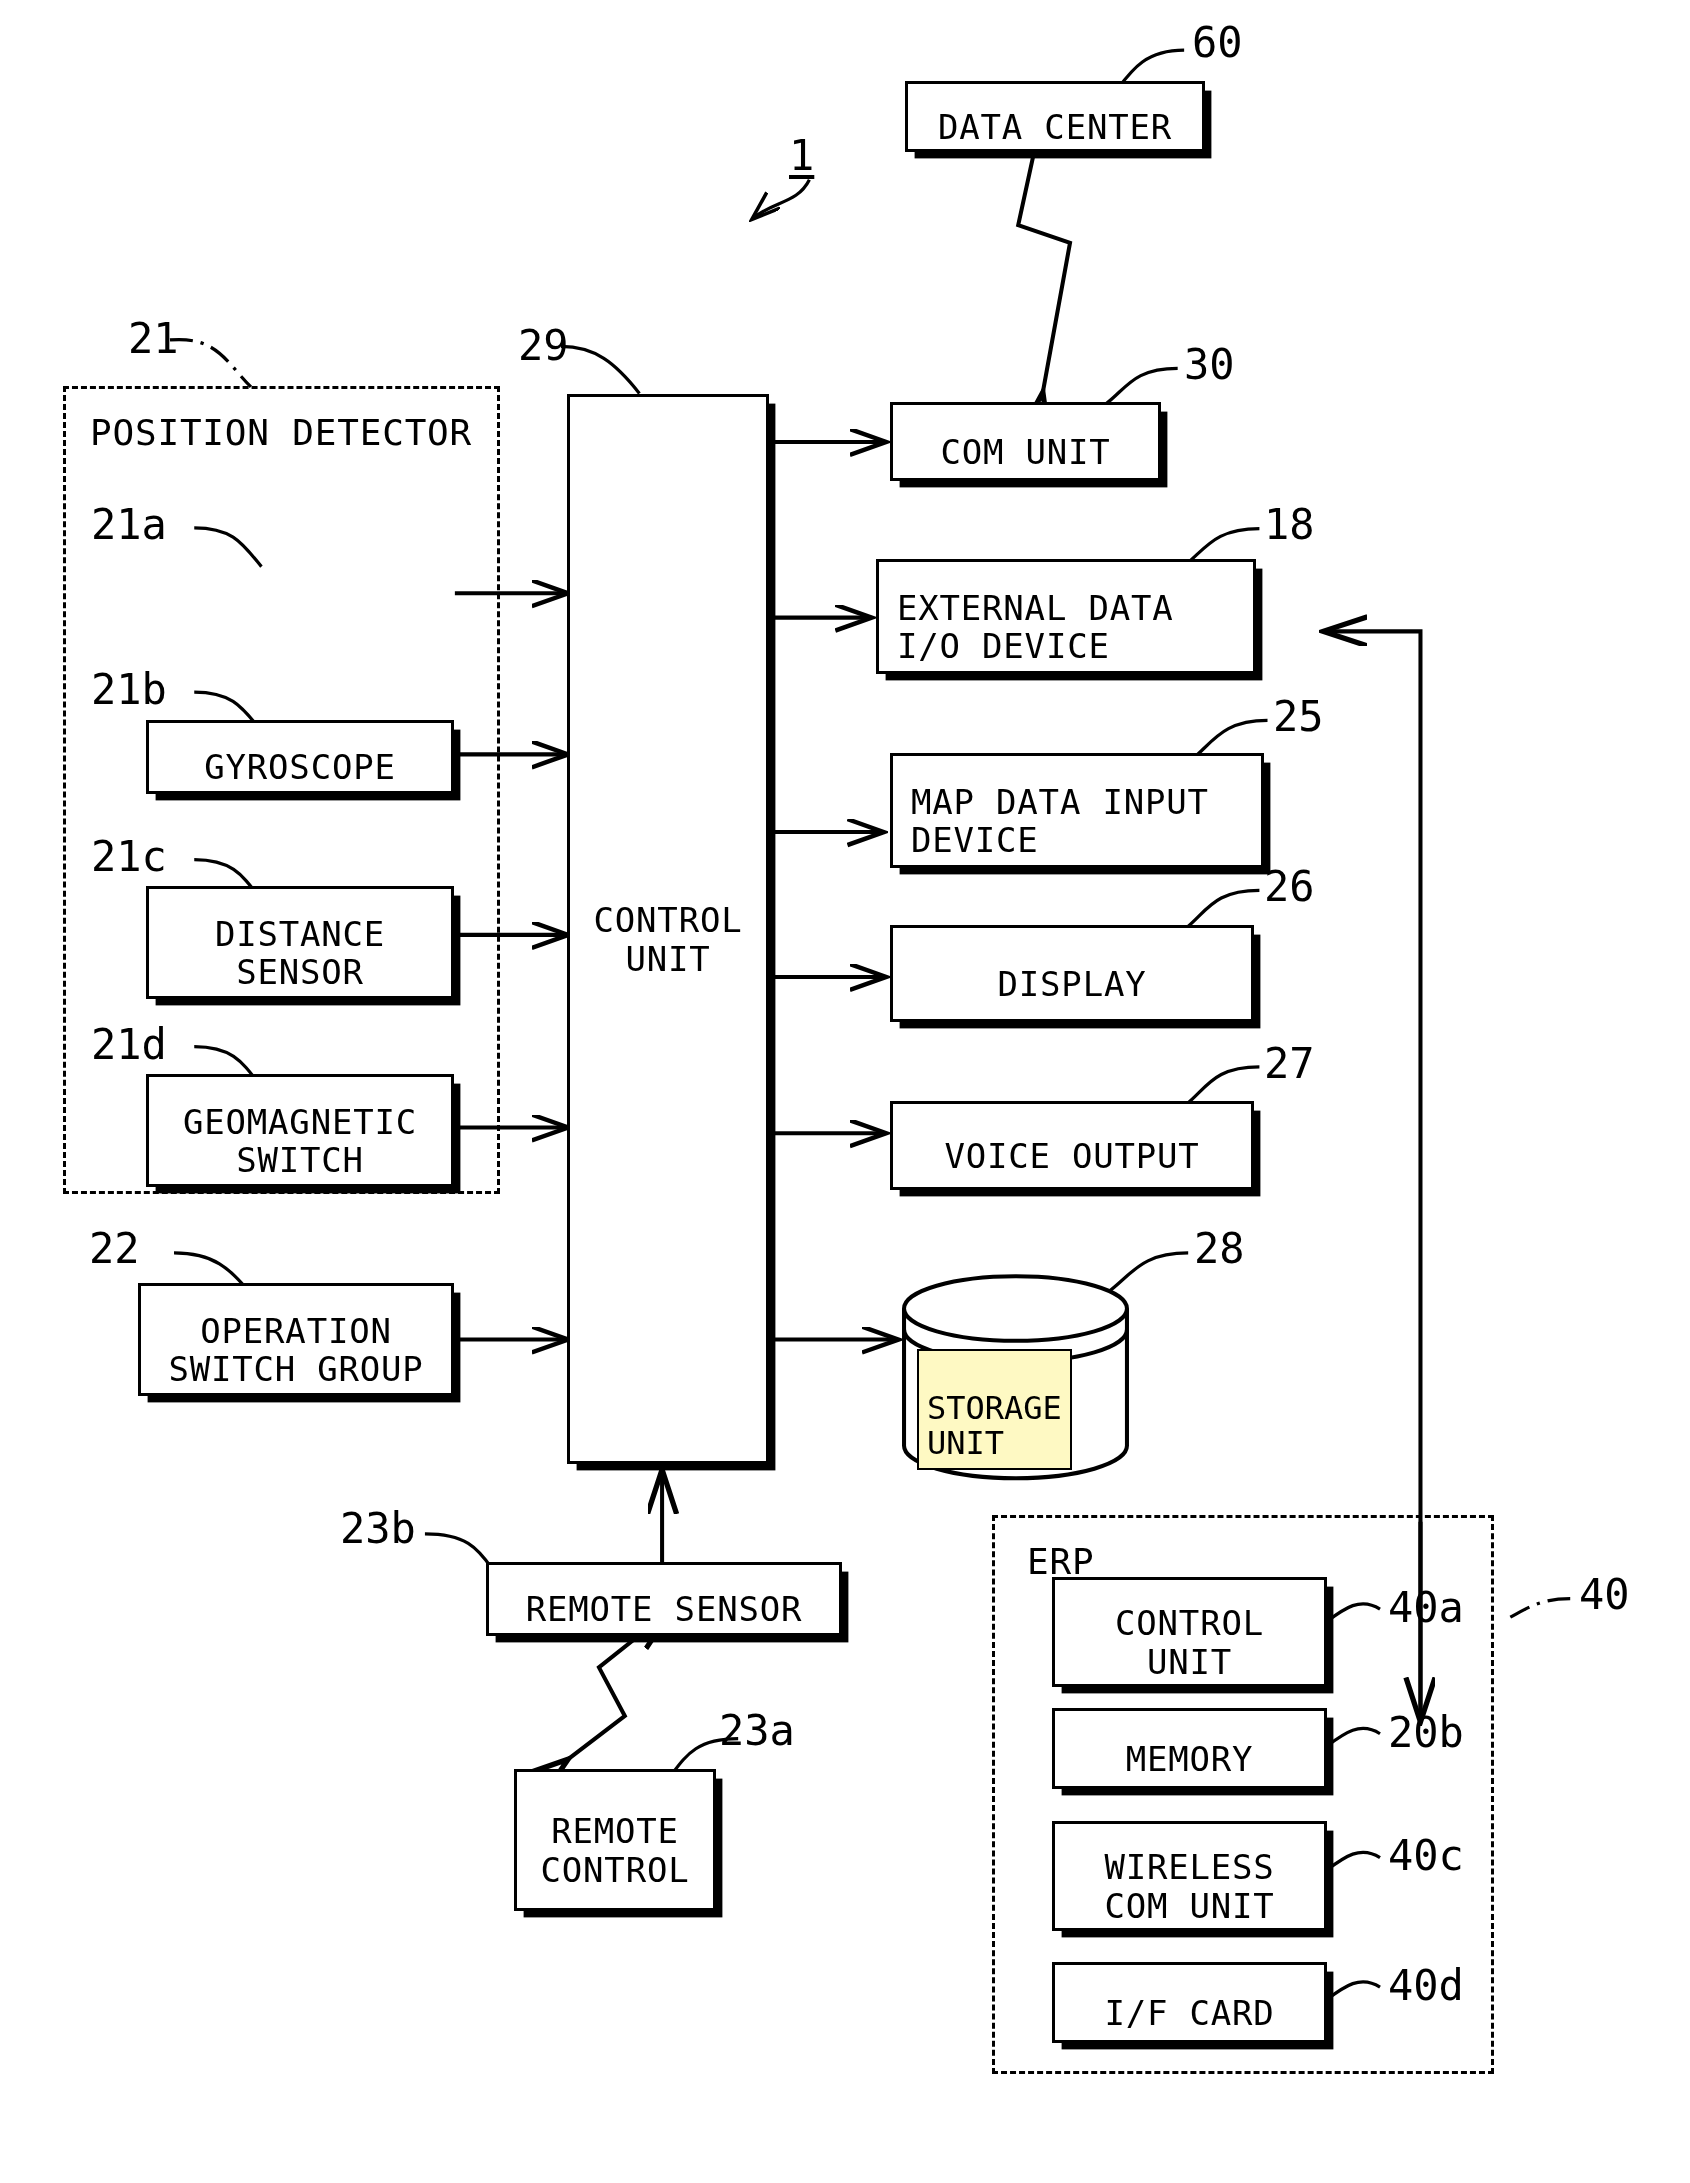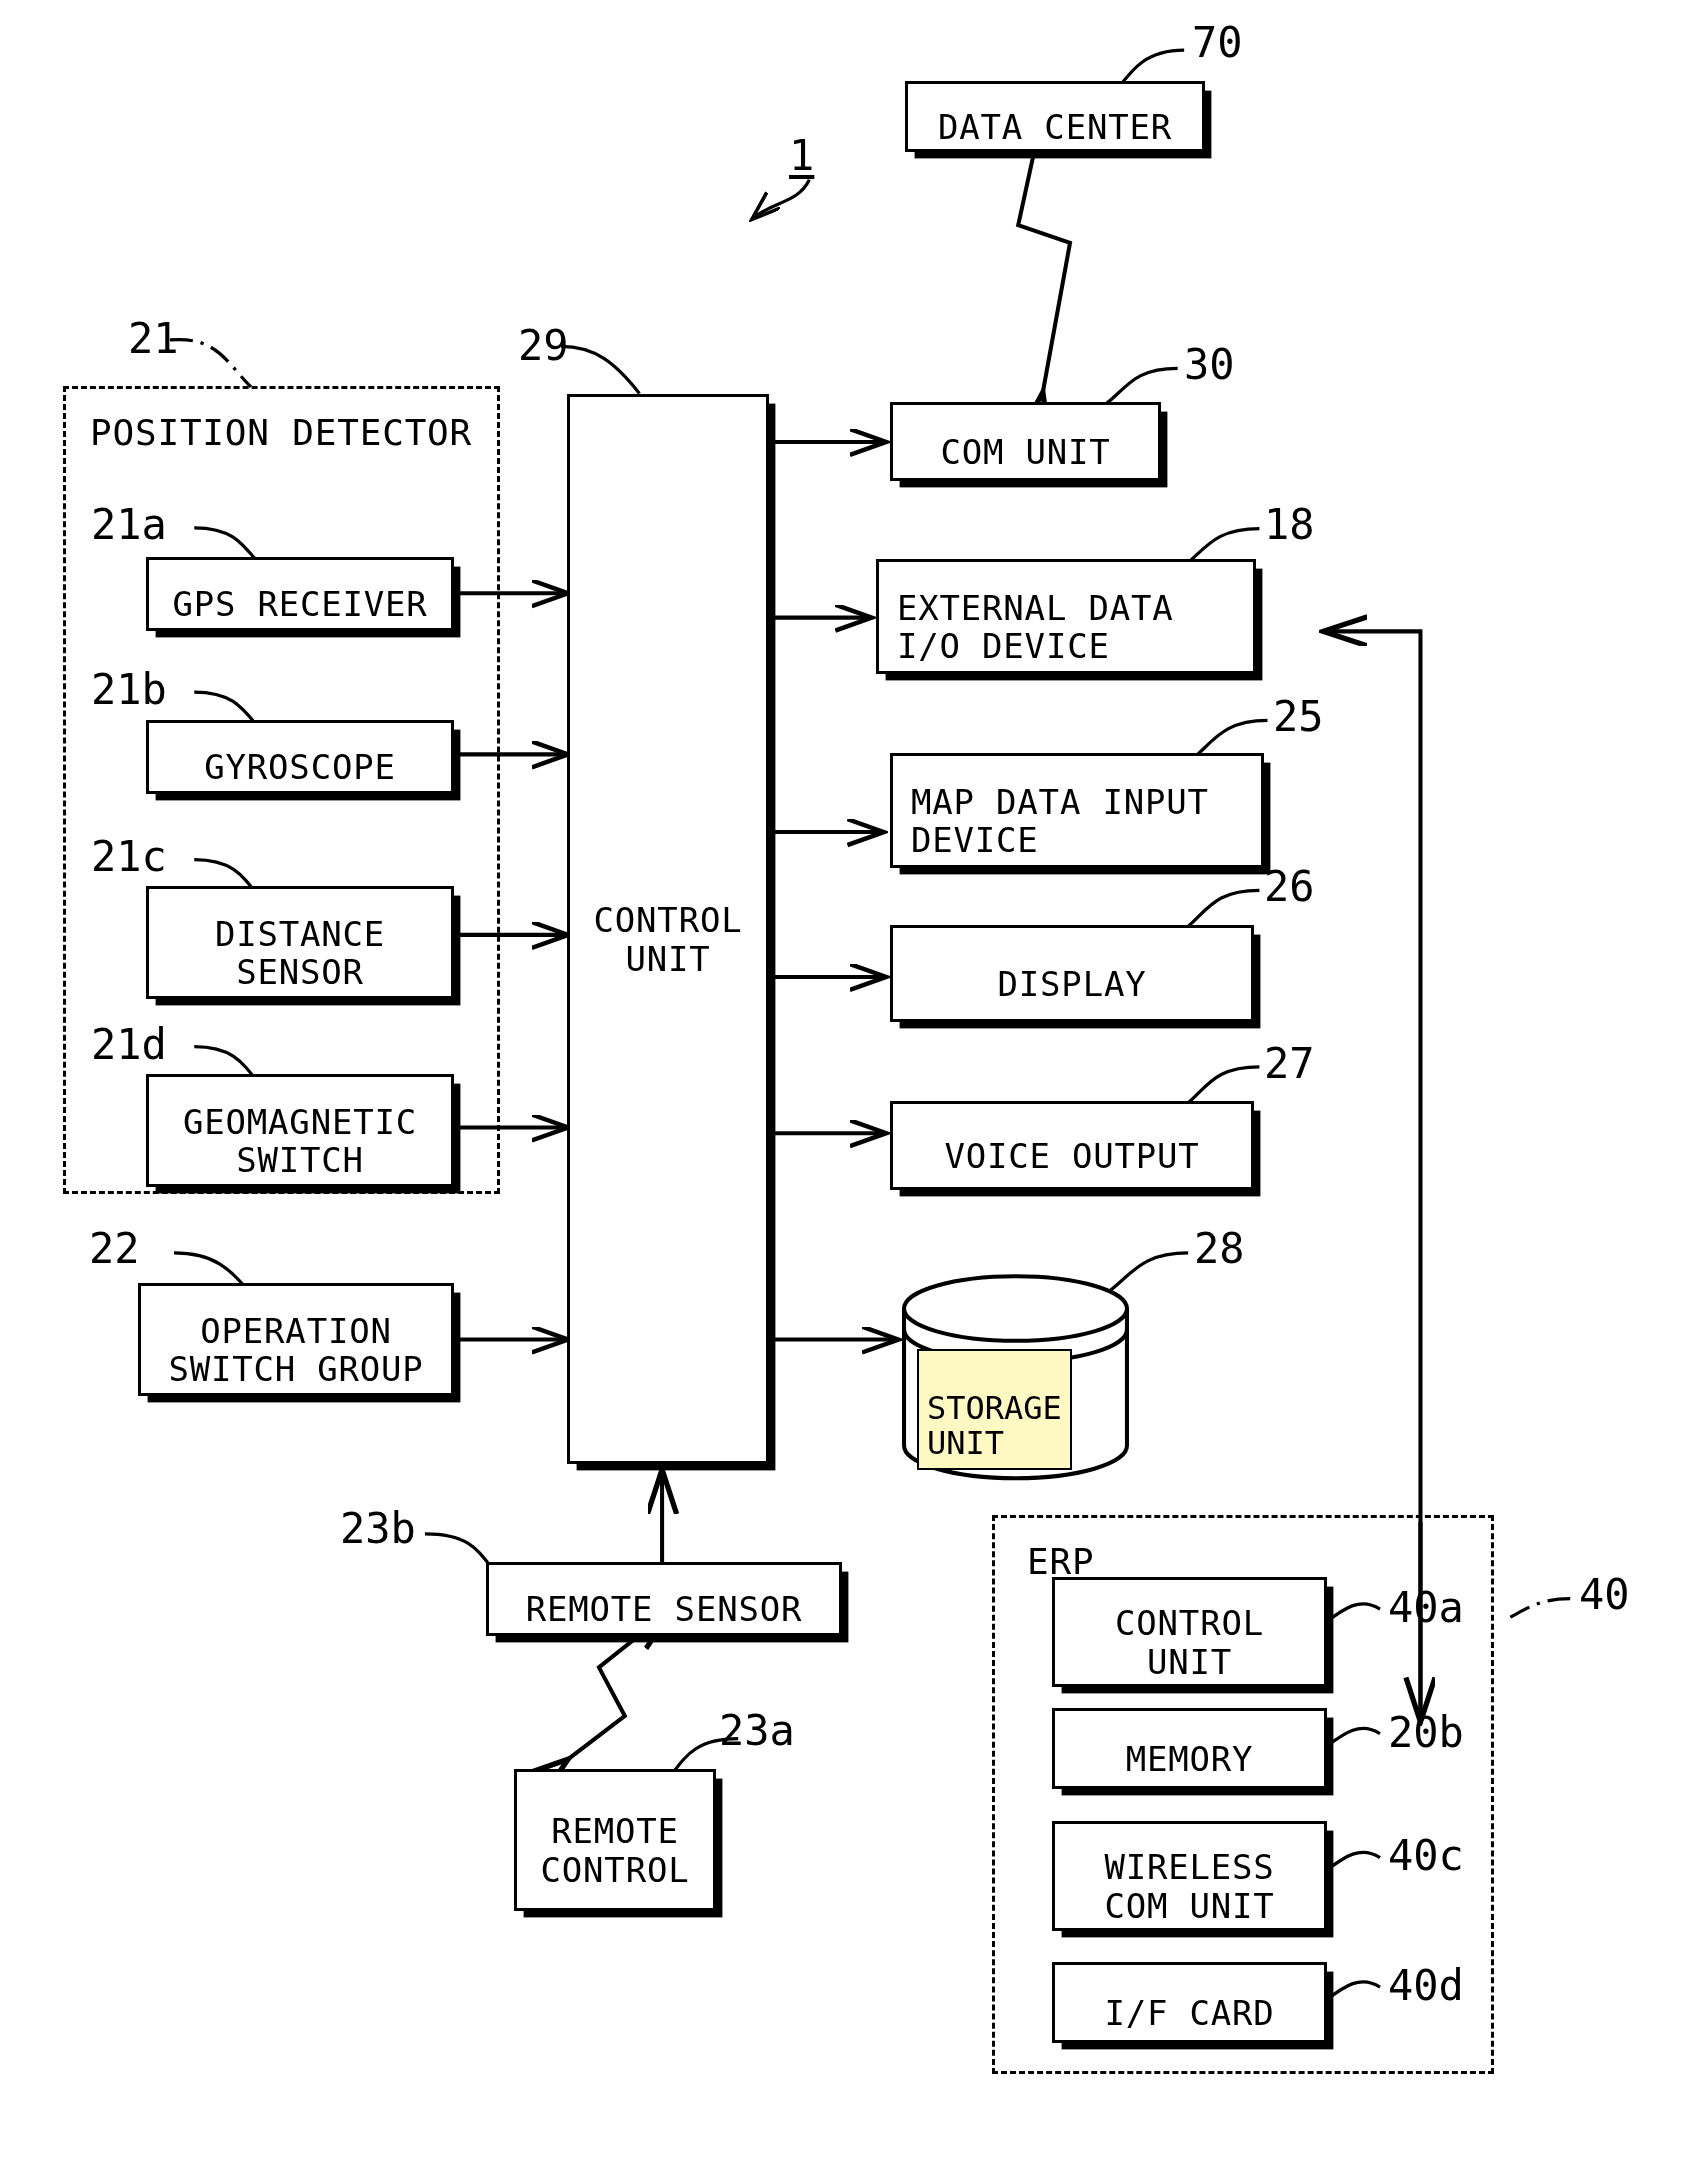--- a/index.html
+++ b/index.html
@@ -230,23 +230,20 @@
         <ellipse cx="144" cy="44" rx="138" ry="40"></ellipse>
         <path d="M6,70 A138,40 0 0 0 282,70" fill="none"></path>
       </g>
     </svg>
     <div class="cyl-label">
       <span>STORAGE
 UNIT</span>
     </div>
   </div>
 
-  <div class="box" id="gps-receiver" style="left:146px;top:557px;width:308px;height:74px;">
-    <span class="lbl">GPS RECEIVER</span>
-  </div>
 
   <div class="box" id="gyroscope" style="left:146px;top:720px;width:308px;height:74px;">
     <span class="lbl">GYROSCOPE</span>
   </div>
 
   <div class="box" id="distance-sensor" style="left:146px;top:886px;width:308px;height:113px;">
     <span class="lbl">DISTANCE
 SENSOR</span>
   </div>
 
@@ -280,21 +277,21 @@
 
   <div class="box" id="erp-wireless-com" style="left:1052px;top:1821px;width:275px;height:110px;">
     <span class="lbl">WIRELESS
 COM UNIT</span>
   </div>
 
   <div class="box" id="erp-if-card" style="left:1052px;top:1962px;width:275px;height:81px;">
     <span class="lbl">I/F CARD</span>
   </div>
 
-  <span class="ref" style="left:1192px;top:18px;">70</span>
+  <span class="ref" style="left:1192px;top:18px;">60</span>
   <span class="ref under" style="left:789px;top:131px;">1</span>
   <span class="ref" style="left:1184px;top:340px;">30</span>
   <span class="ref" style="left:1264px;top:500px;">18</span>
   <span class="ref" style="left:1273px;top:692px;">25</span>
   <span class="ref" style="left:1264px;top:862px;">26</span>
   <span class="ref" style="left:1264px;top:1039px;">27</span>
   <span class="ref" style="left:1194px;top:1224px;">28</span>
   <span class="ref" style="left:518px;top:321px;">29</span>
 
   <span class="ref" style="left:128px;top:314px;">21</span>

